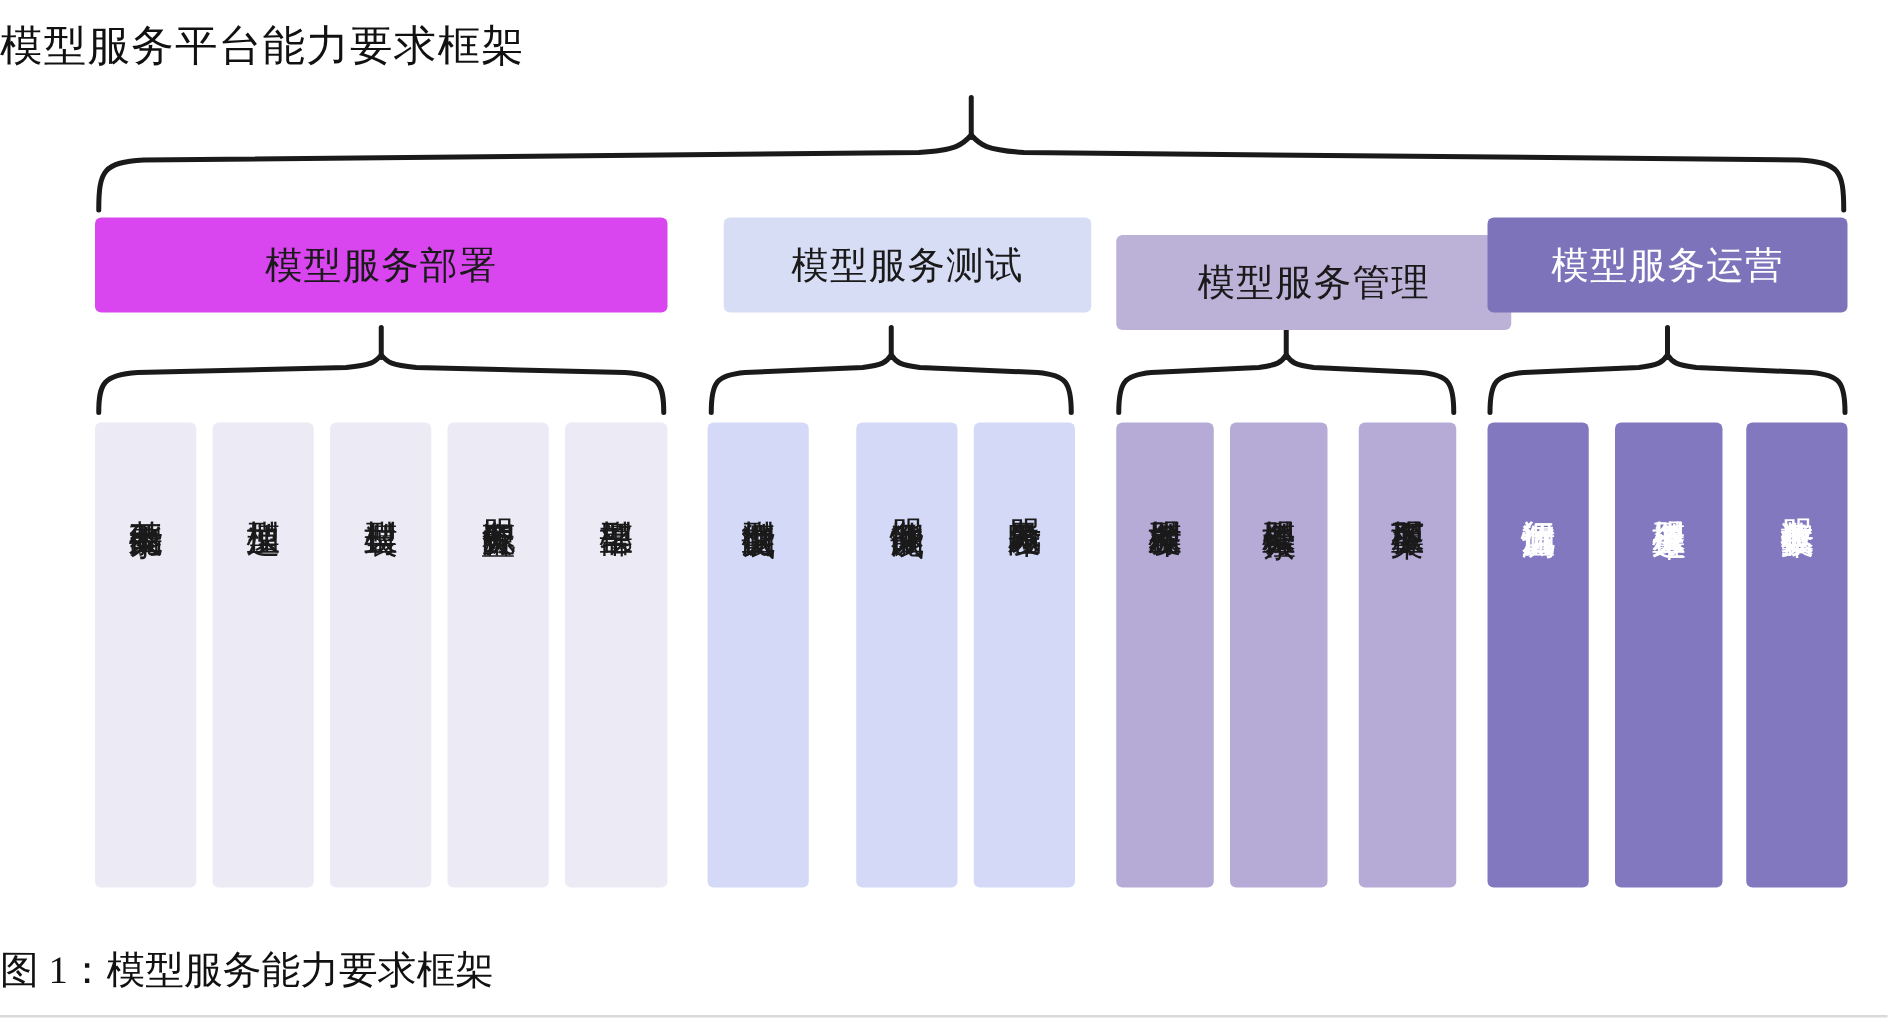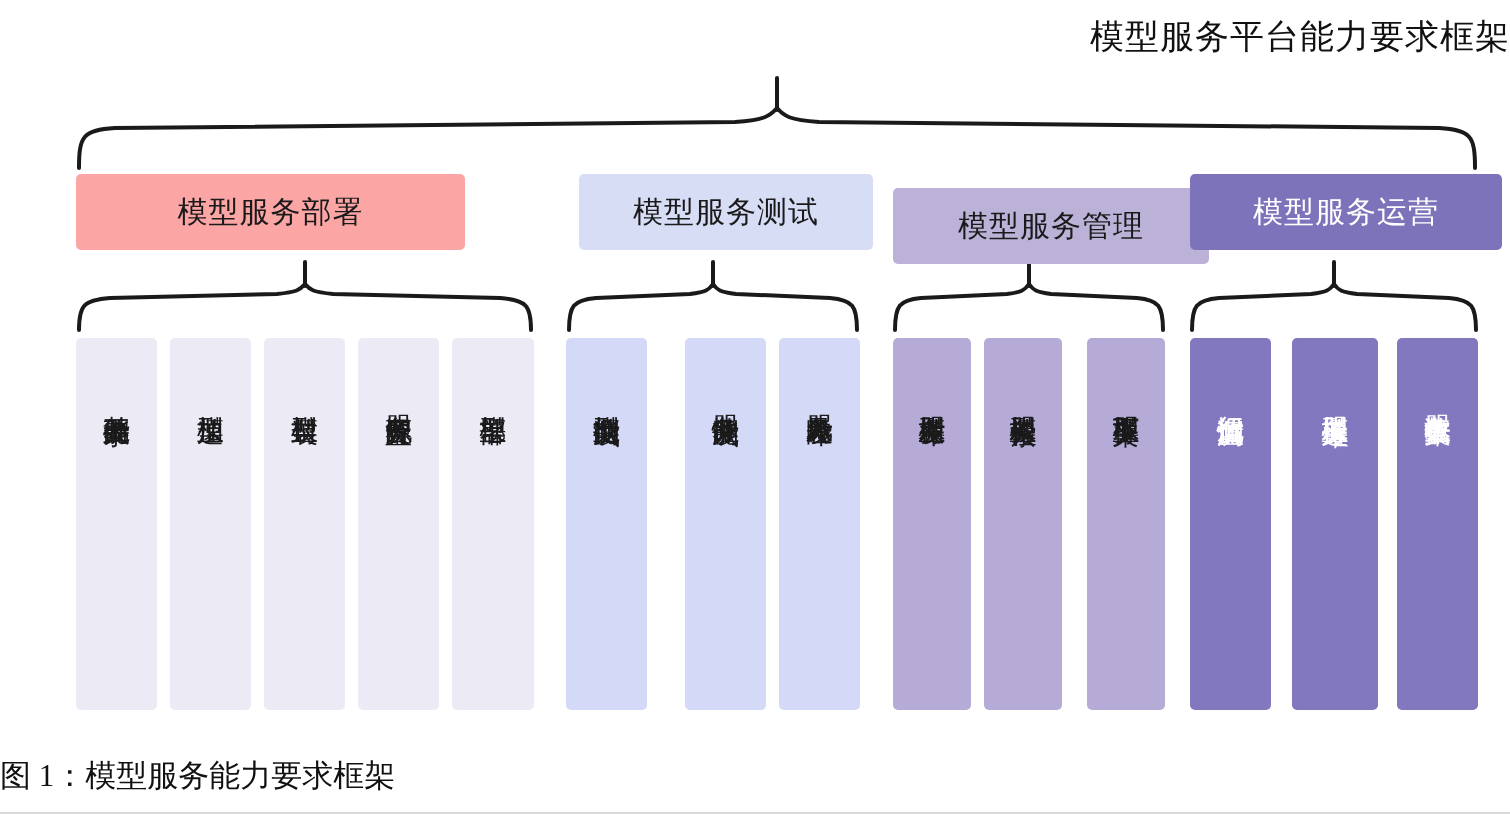--- a/index.html
+++ b/index.html
@@ -20,21 +20,21 @@
     width: 1510px;
     height: 814px;
   }
 
   
   .title {
     position: absolute;
     top: 14px;
     left: 0;
     width: 1510px;
-    text-align: right;
+    text-align: left;
     font-size: 34px;
     letter-spacing: 1px;
     color: #111111;
     white-space: nowrap;
   }
 
   
   #braces {
     position: absolute;
     top: 0;
@@ -149,30 +149,30 @@
       <path d="M1192 330
                C1192 306, 1196 300, 1219 298
                L1311 294
                C1327 292, 1330 290, 1334 284
                C1338 290, 1341 292, 1357 294
                L1449 298
                C1472 300, 1476 306, 1476 330"></path>
     </g>
   </svg>
 
-  <div class="group-box" style="left:76px; top:174px; width:389px; background:#fca5a5; color:#1a1a1a;">
+  <div class="group-box" style="left:76px; top:174px; width:458px; background:#d946ef; color:#1a1a1a;">
     <span>模型服务部署</span>
   </div>
   <div class="group-box" style="left:566px; top:174px; width:294px; background:#d8ddf6; color:#1a1a1a;margin-left:13px;">
     <span>模型服务测试</span>
   </div>
   <div class="group-box" style="left:893px; top:188px; width:316px; background:#bcb2d8; color:#1a1a1a;">
     <span>模型服务管理</span>
   </div>
-  <div class="group-box" style="left:1190px; top:174px; width:312px; background:#7d73bb; color:#ffffff;text-align:center;">
+  <div class="group-box" style="left:1190px; top:174px; width:288px; background:#7d73bb; color:#ffffff;text-align:center;">
     <span>模型服务运营</span>
   </div>
 
   <div class="leaf-box" style="left:76px; top:338px; width:81px; height:372px; background:#eceaf5; color:#1a1a1a;">
     <span class="leaf-text">基础能力要求</span>
   </div>
   <div class="leaf-box" style="left:170px; top:338px; width:81px; height:372px; background:#eceaf5; color:#1a1a1a;">
     <span class="leaf-text">模型加速</span>
   </div>
   <div class="leaf-box" style="left:264px; top:338px; width:81px; height:372px; background:#eceaf5; color:#1a1a1a;">

